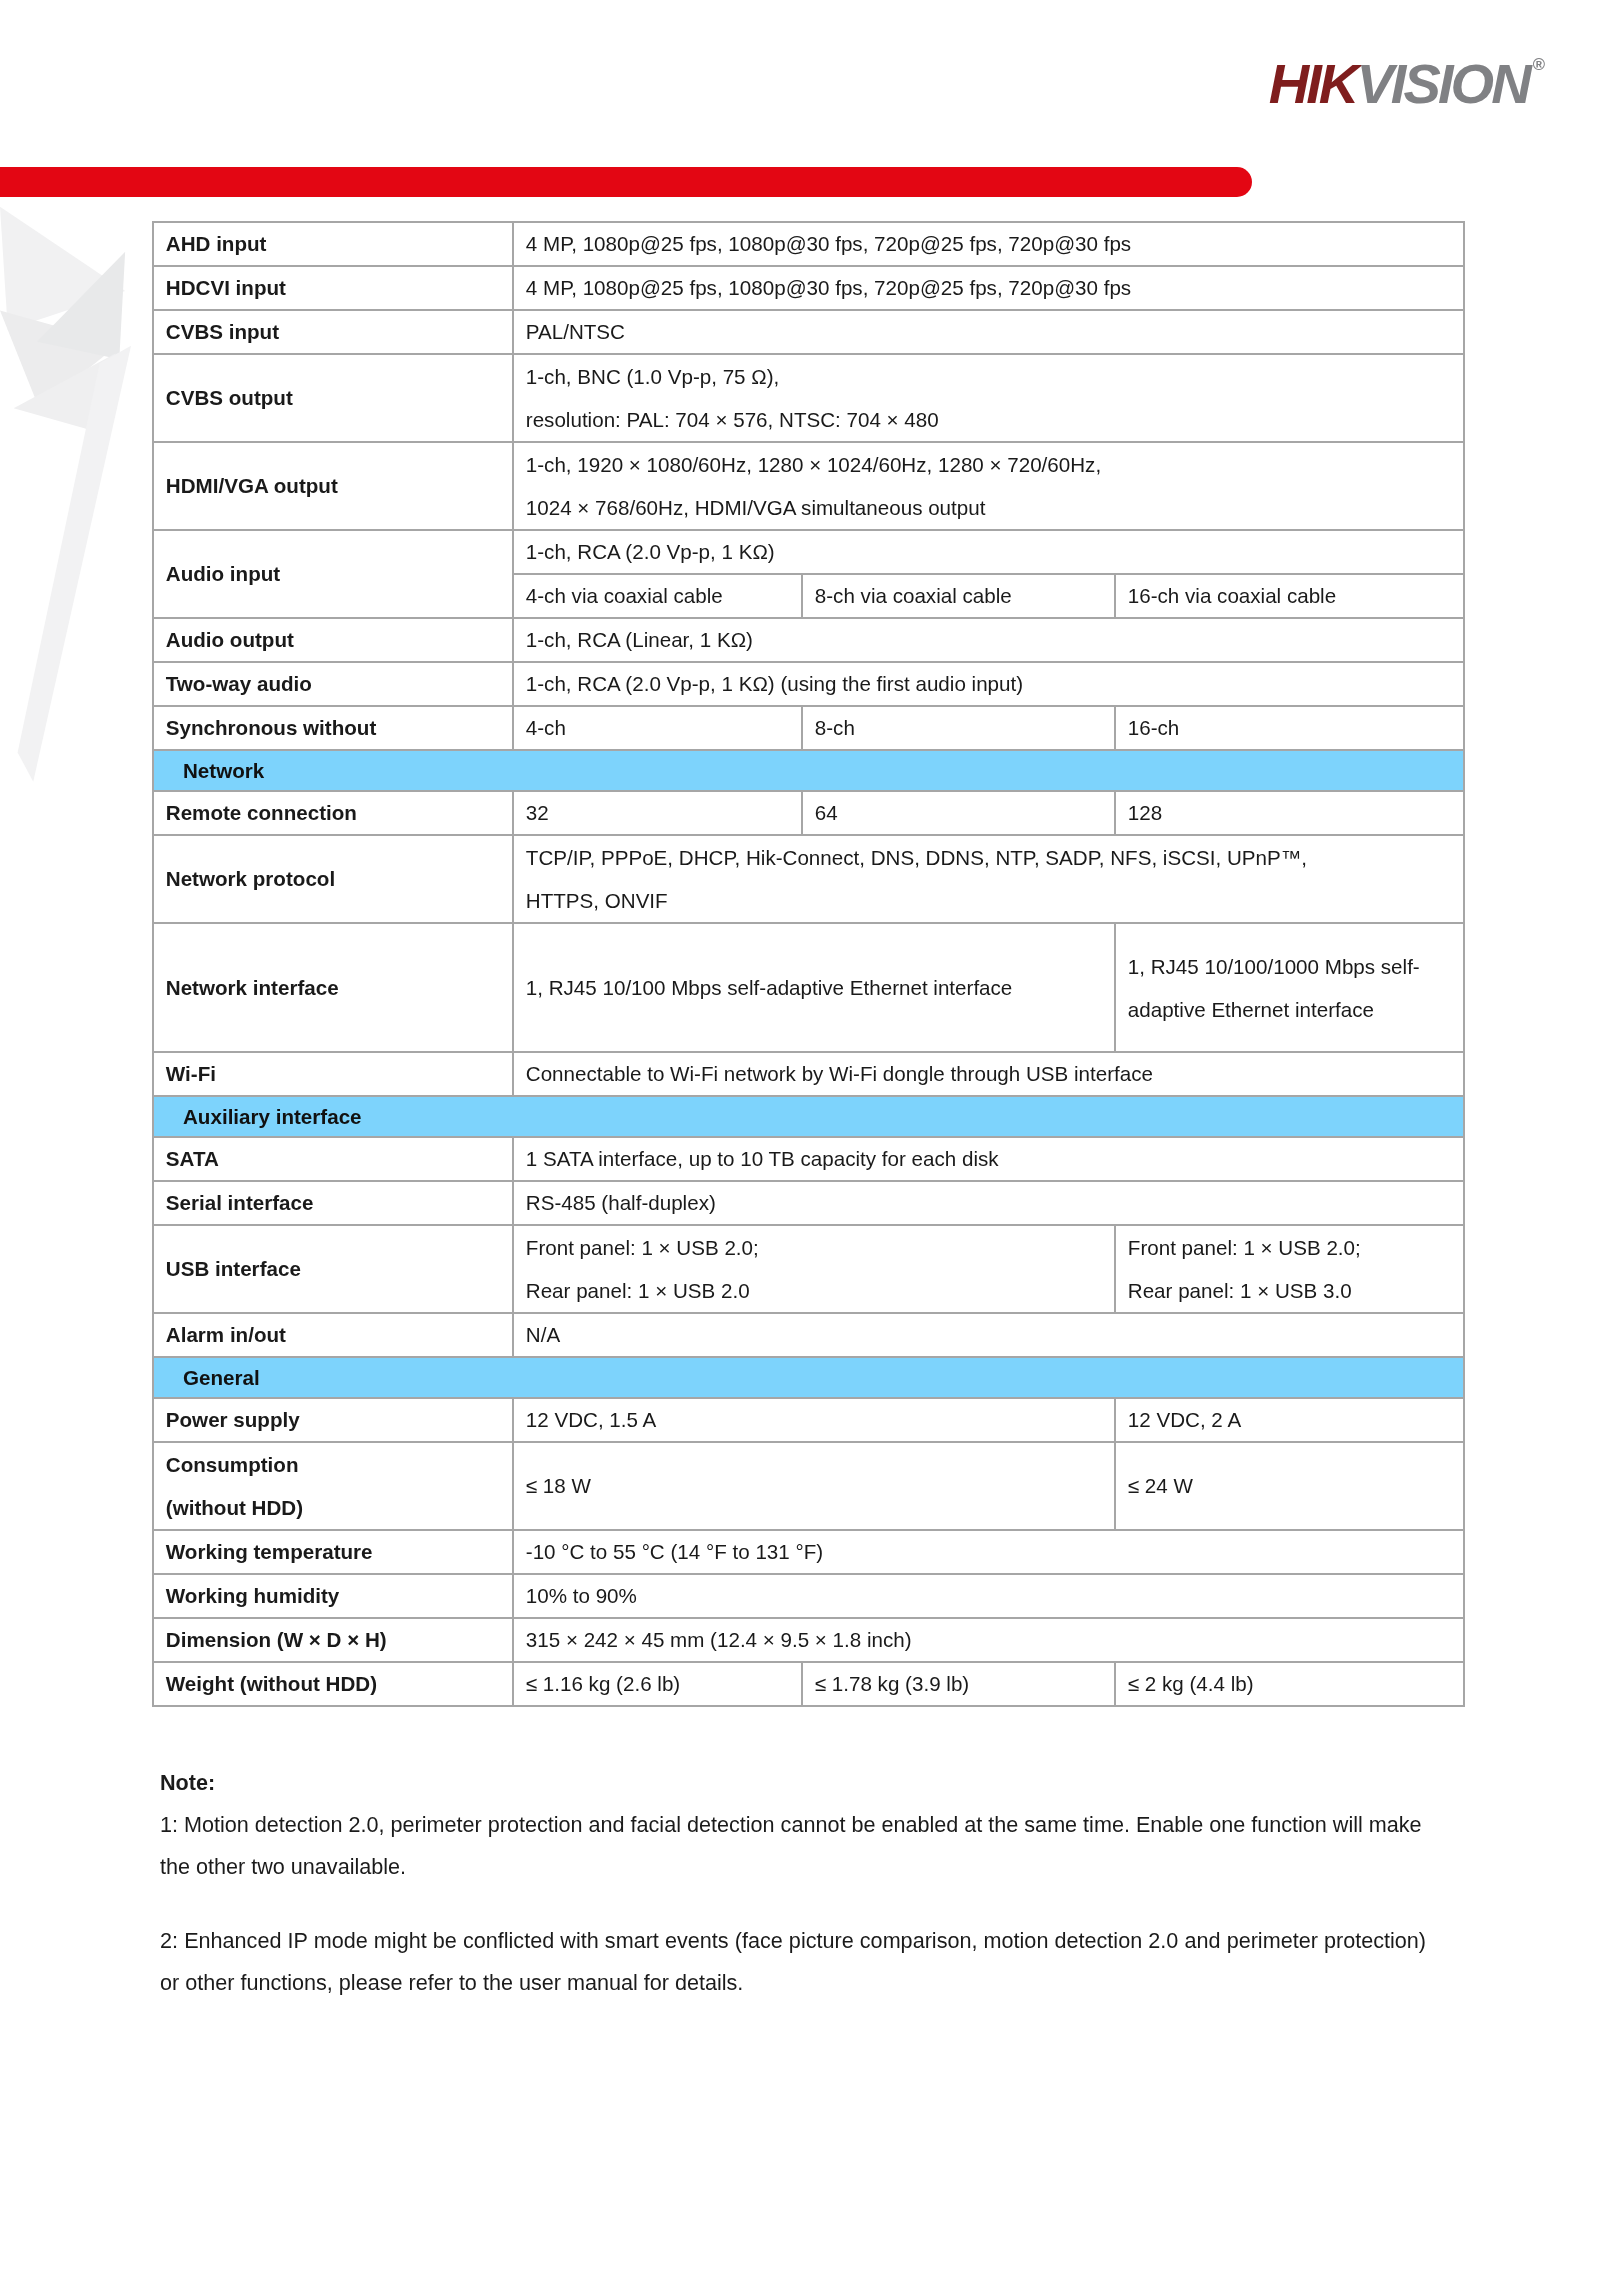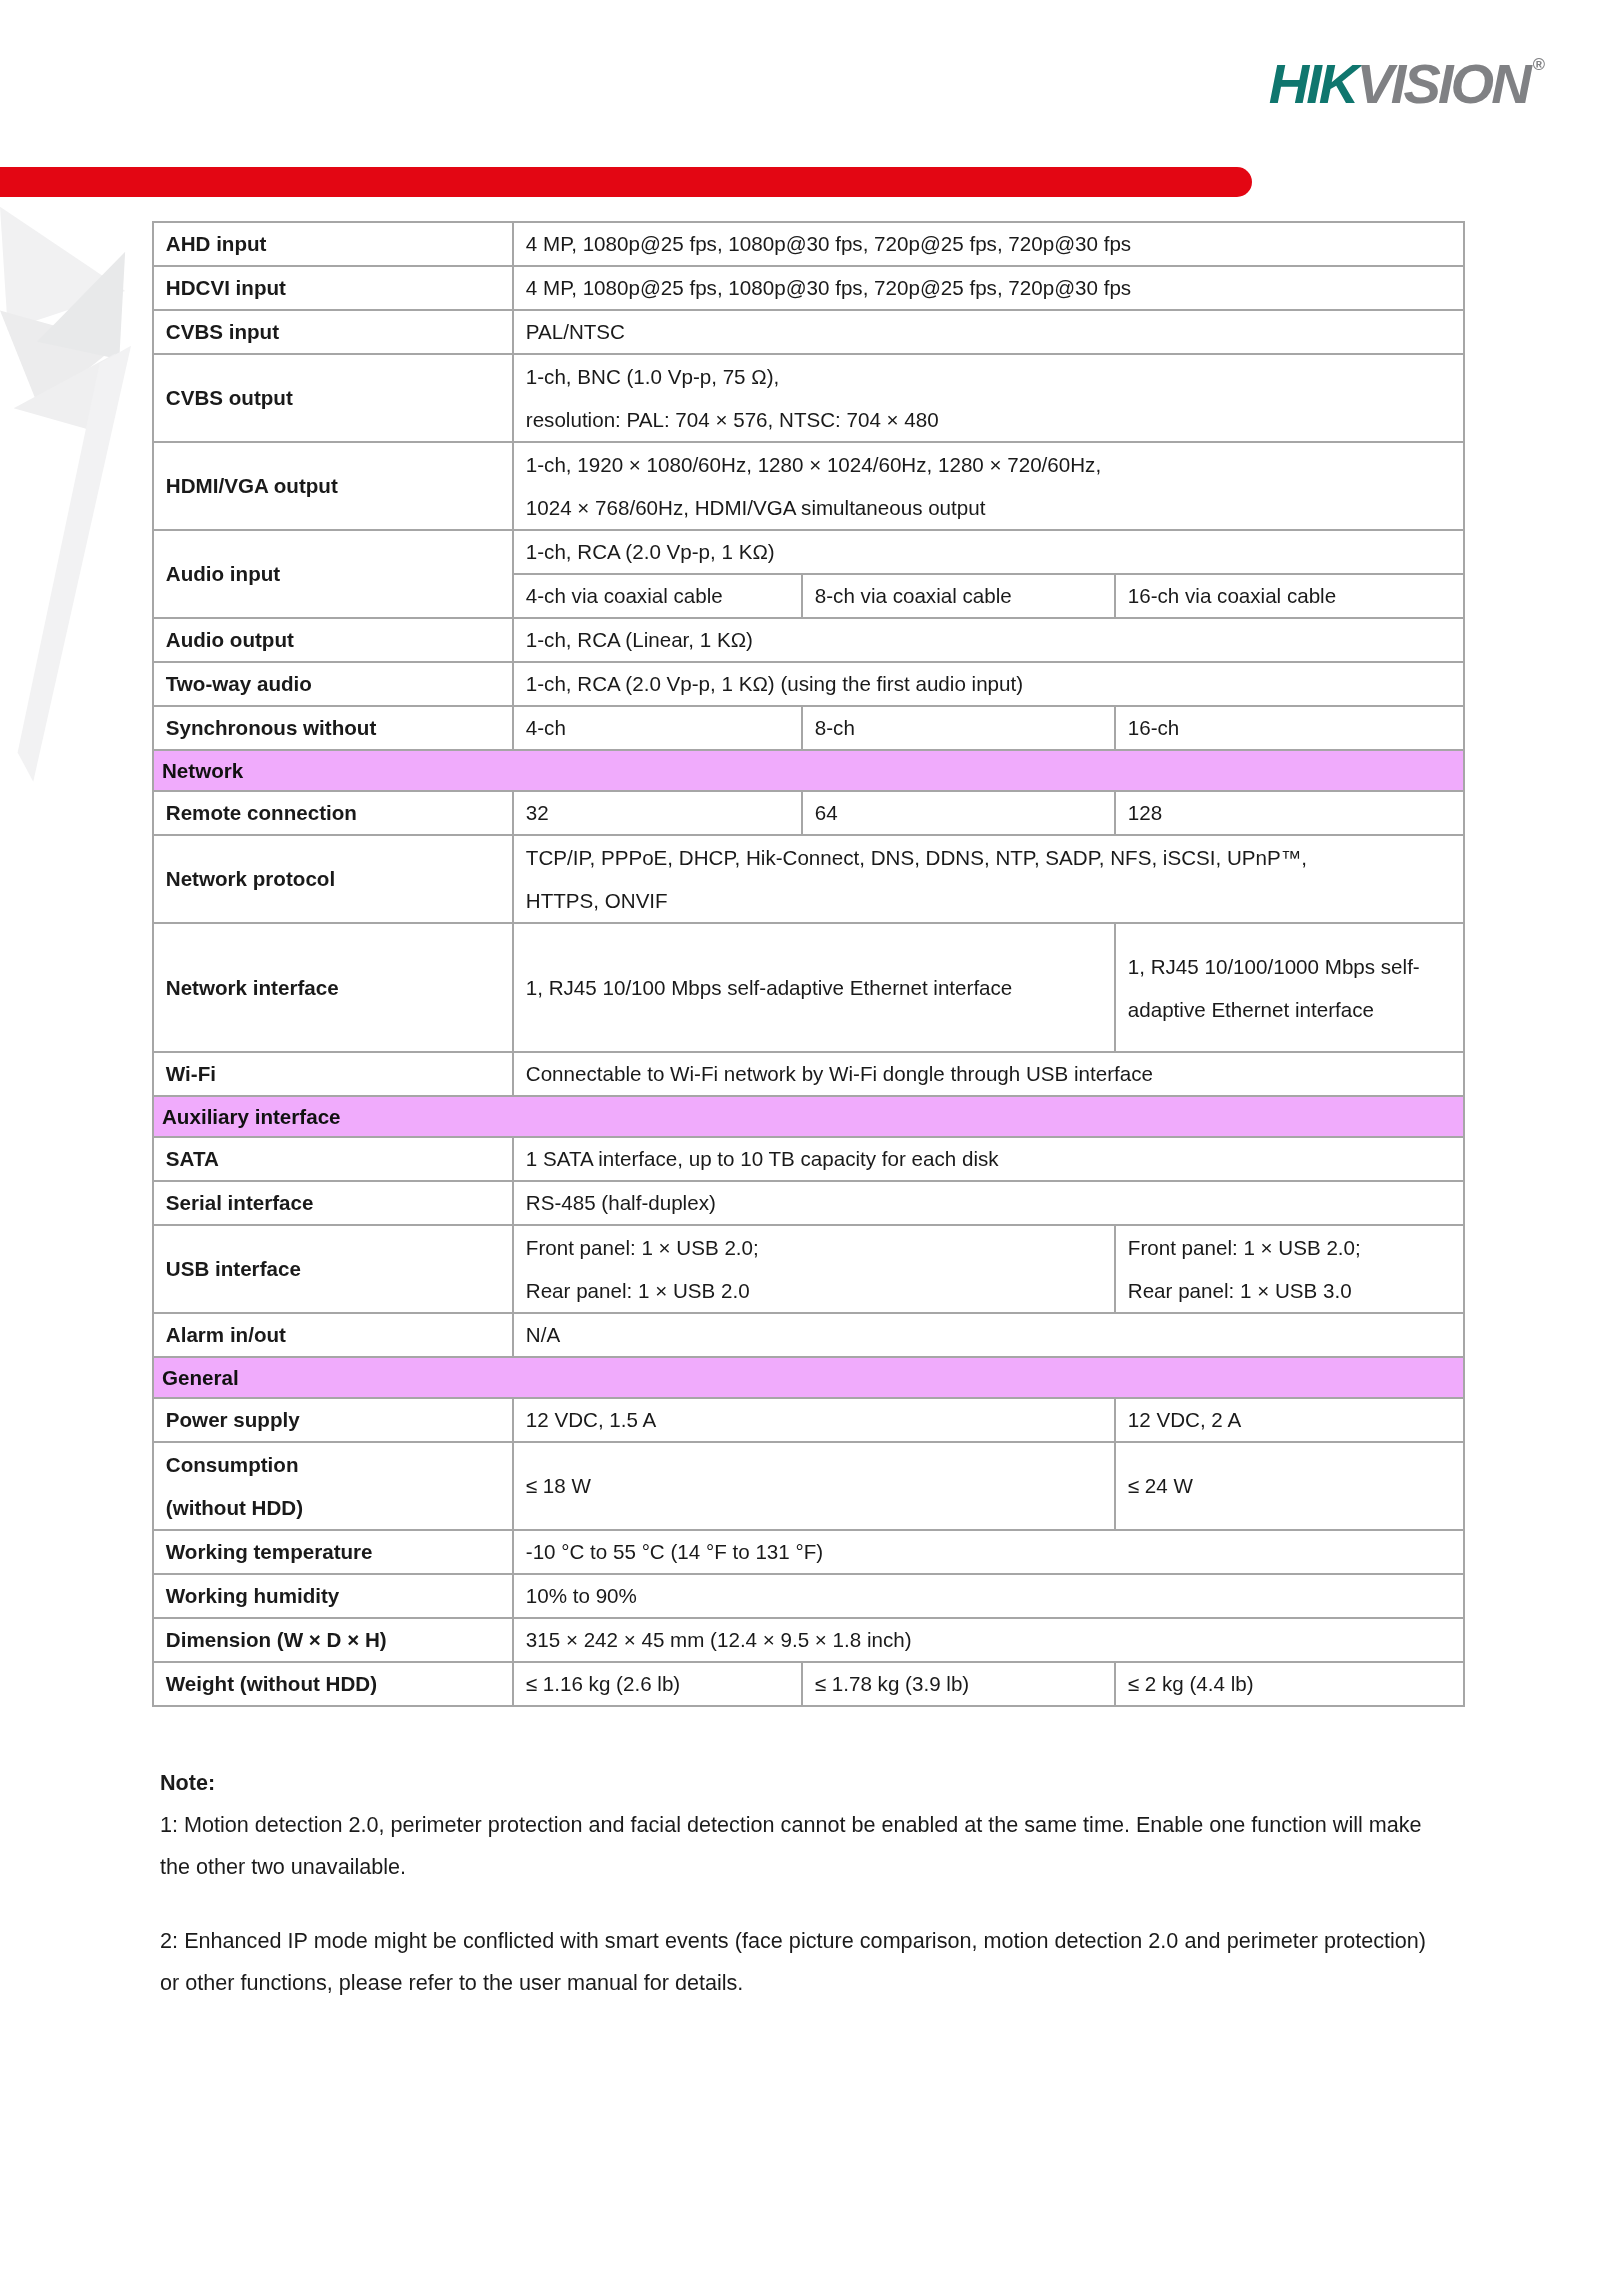--- a/index.html
+++ b/index.html
@@ -19,21 +19,21 @@
     position: absolute;
     top: 56px;
     right: 76px;
     font-style: italic;
     font-weight: bold;
     font-size: 56px;
     letter-spacing: -2.9px;
     white-space: nowrap;
     line-height: 1;
   }
-  .logo .hik    { color: #0f766e; }
+  .logo .hik    { color: #7f1d1d; }
   .logo .vision { color: #808184; }
   .logo .reg {
     font-style: normal;
     font-weight: bold;
     font-size: 16.7px;
     color: #808184;
     vertical-align: 33px;
     letter-spacing: 0;
     margin-left: 3.9px;
   }
@@ -67,24 +67,24 @@
     vertical-align: middle;
     padding: 0 9.8px 0 11.8px;
     overflow: hidden;
   }
   td.lbl { font-weight: bold; padding-left: 13.7px; margin-left: 40px; }
   tr.r1  { height: 43px; }
   tr.r2  { height: 88px; }
   tr.r3  { height: 129px; }
   tr.sec { height: 39px; }
   tr.sec td {
-    background: #f0abfc;
+    background: #7dd3fc;
     font-weight: bold;
     line-height: 39px;
-    padding-left: 8px;
+    padding-left: 29px;
     color: #111111;
   }
   td .ln { line-height: 43px; }
 
   
   .notes {
     position: absolute;
     top: 1762px;
     left: 160px;
     width: 1266px;

